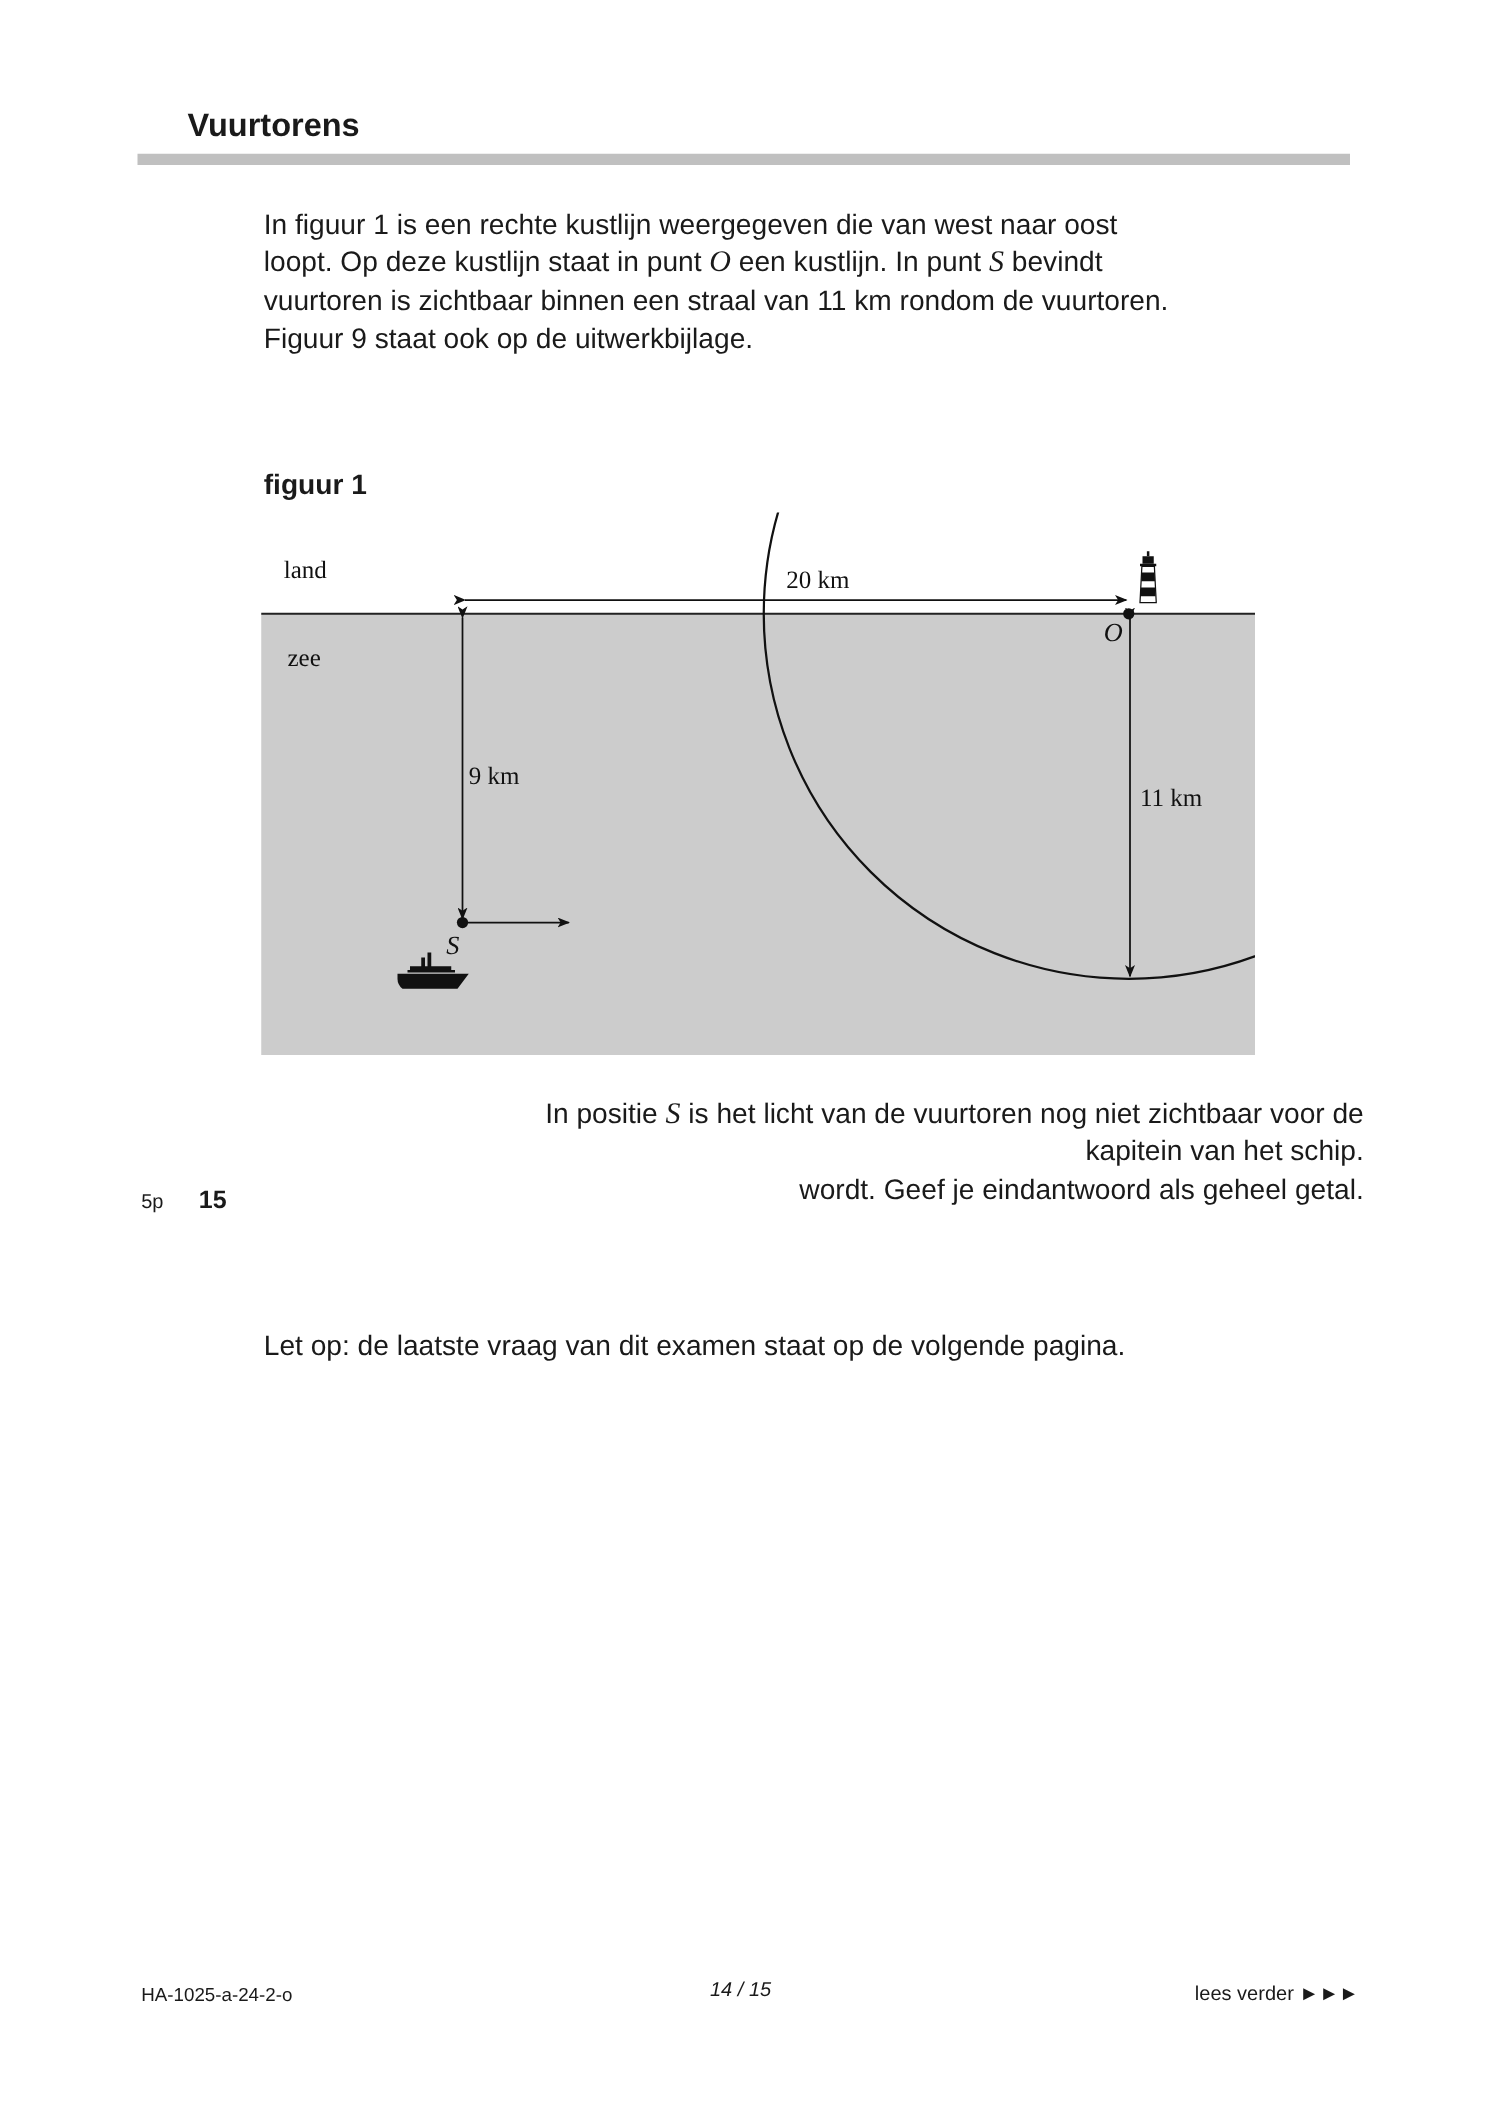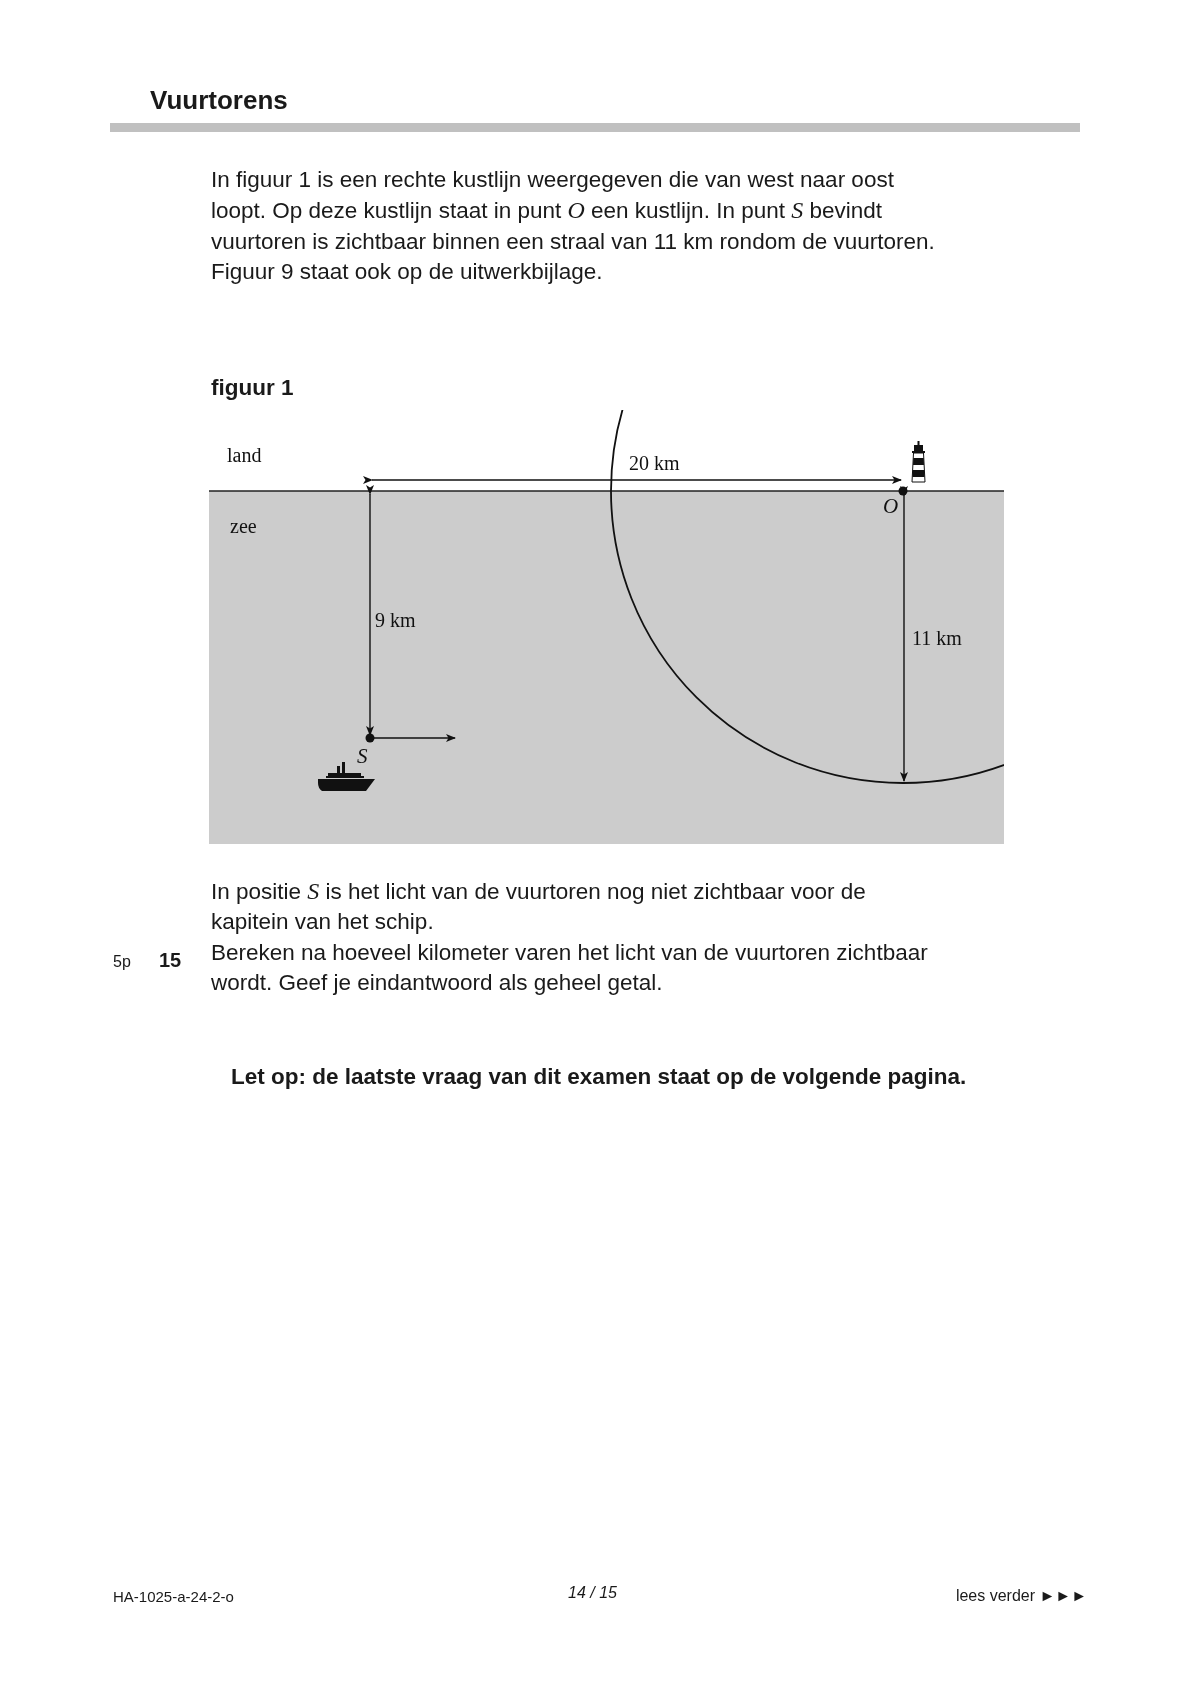--- a/index.html
+++ b/index.html
@@ -9,21 +9,21 @@
   .title { left: 150px; top: 84px; font-size: 26px; font-weight: bold; line-height: 32px; white-space: nowrap; }
   .rule { left: 110px; top: 123px; width: 970px; height: 9px; background: #c0c0c0; }
   .para { left: 211px; width: 880px; font-size: 22.5px; line-height: 30.3px; }
   .para .line { display: block; white-space: nowrap; }
   .var { font-family: "Liberation Serif", serif; font-style: italic; font-size: 24px; }
   .fig-label { left: 211px; top: 374px; font-size: 22.5px; font-weight: bold; line-height: 28px; text-align: right; }
   .figure { left: 0; top: 0; width: 1191px; height: 1684px; pointer-events: none; }
   .figure text { font-family: "Liberation Serif", serif; }
   .points { left: 113px; top: 947px; font-size: 16px; line-height: 30px; }
   .qno { left: 159px; top: 945px; font-weight: bold; font-size: 20px; line-height: 30px; }
-  .note { left: 211px; top: 1063px; font-size: 22.5px; font-weight: bold; line-height: 28px; white-space: nowrap; margin-left: 20px; }
+  .note { left: 211px; top: 1063px; font-size: 22.5px; font-weight: normal; line-height: 28px; white-space: nowrap; }
   .footer { top: 1582px; line-height: 22px; white-space: nowrap; }
   .f-left { left: 113px; font-size: 15px; top: 1586px; }
   .f-center { left: 568px; font-size: 16px; font-style: italic; }
   .f-right { right: 104px; font-size: 16px; top: 1585px; }
 </style>
 </head>
 <body>
 
 <div class="abs title">Vuurtorens</div>
 <div class="abs rule"></div>
@@ -85,24 +85,23 @@
 
   <text x="227" y="462" font-size="20" fill="#111">land</text>
   <text x="230" y="533" font-size="20" fill="#111">zee</text>
   <text x="629" y="470" font-size="20" fill="#111">20 km</text>
   <text x="375" y="627" font-size="20" fill="#111">9 km</text>
   <text x="912" y="645" font-size="20" fill="#111">11 km</text>
   <text x="883" y="513" font-size="21" font-style="italic" fill="#111">O</text>
   <text x="357" y="763" font-size="21" font-style="italic" fill="#111">S</text>
 </svg>
 
-<div class="abs para" style="top:876px;">
+<div class="abs para" style="top:876px;text-align:right;">
   <span class="line"><span>In positie </span><span class="var">S</span><span> is het licht van de vuurtoren nog niet zichtbaar voor de</span></span>
   <span class="line">kapitein van het schip.</span>
-  <span class="line">Bereken na hoeveel kilometer varen het licht van de vuurtoren zichtbaar</span>
   <span class="line">wordt. Geef je eindantwoord als geheel getal.</span>
 </div>
 <div class="abs points">5p</div>
 <div class="abs qno">15</div>
 
 <div class="abs note">Let op: de laatste vraag van dit examen staat op de volgende pagina.</div>
 
 <div class="abs footer f-left">HA-1025-a-24-2-o</div>
 <div class="abs footer f-center">14 / 15</div>
 <div class="abs footer f-right">lees verder ►►►</div>

